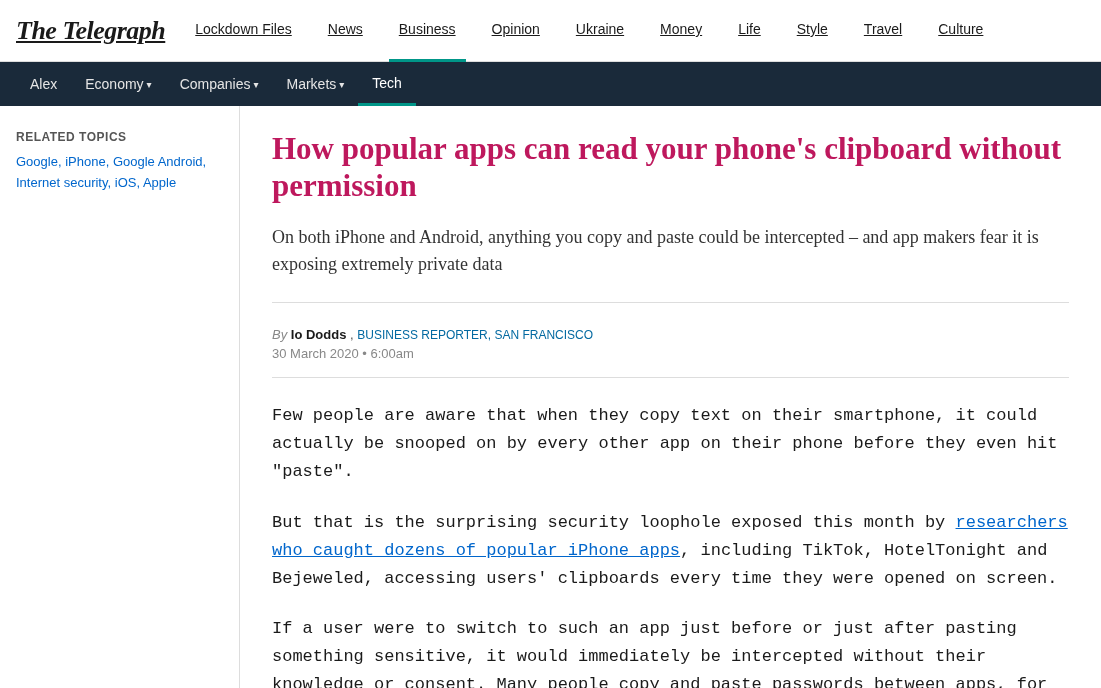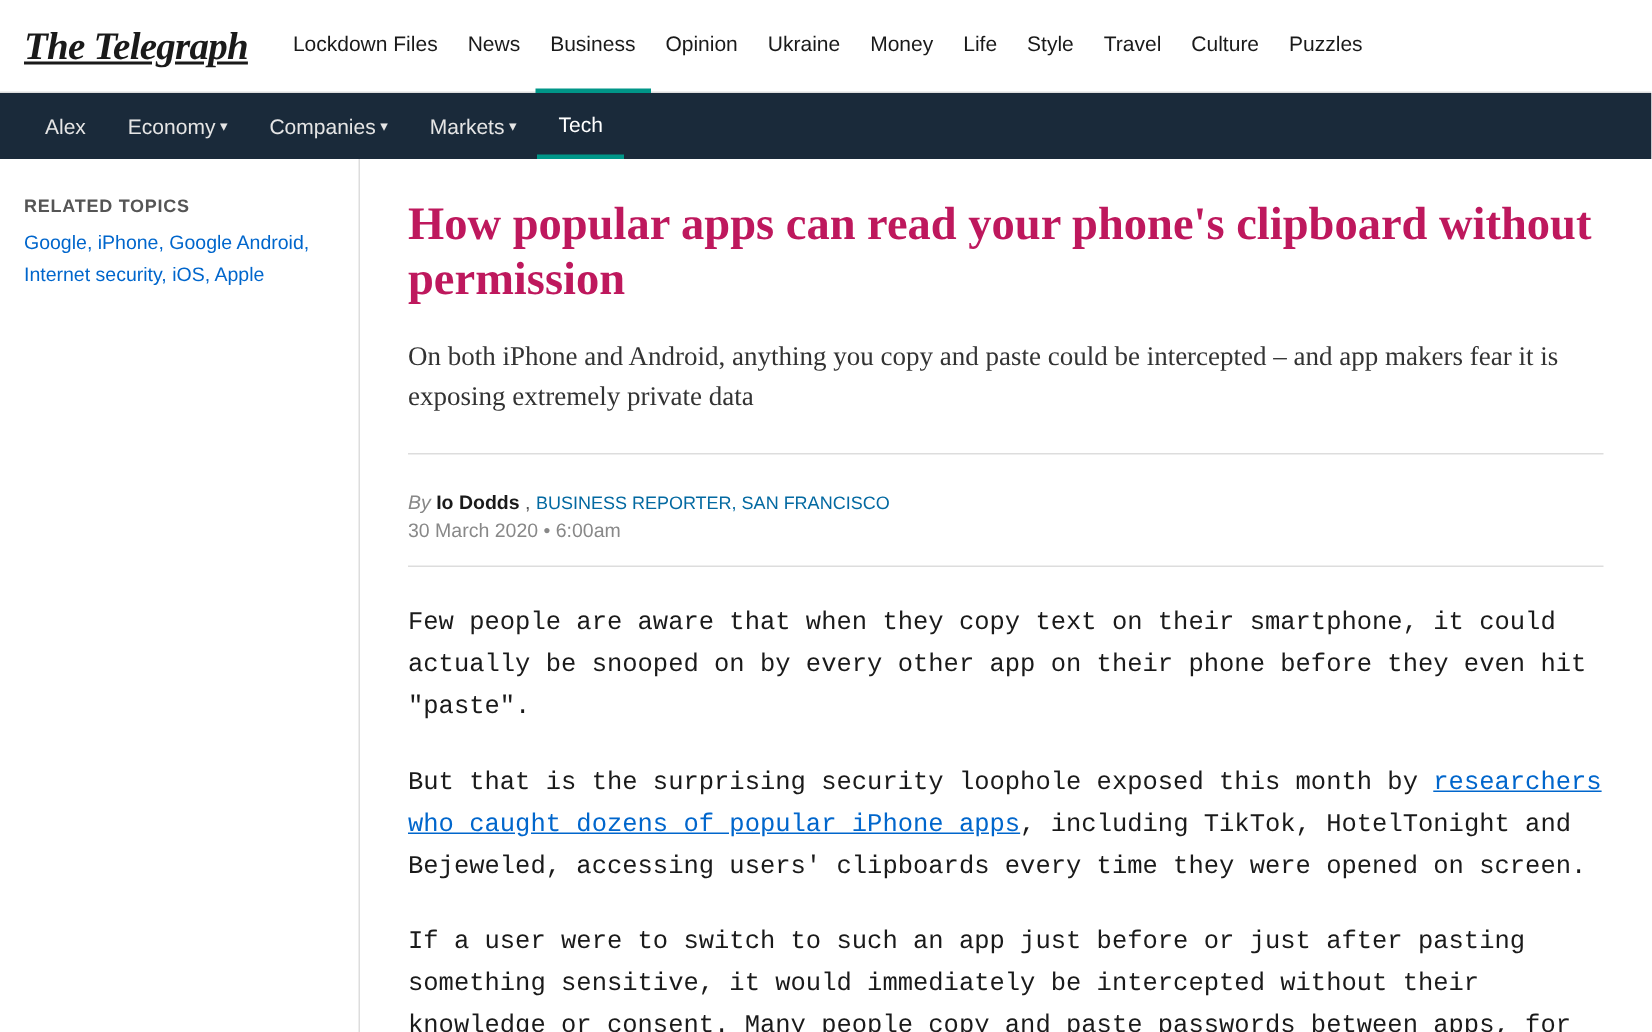--- a/index.html
+++ b/index.html
@@ -11,23 +11,24 @@
       align-items: center;
       padding: 0 16px;
       border-bottom: 1px solid #ddd;
       height: 62px;
       background: #fff;
     }
     .main-nav {
       display: flex;
       align-items: center;
       list-style: none;
-      gap: 0;
+      gap: 16px;
       flex-wrap: nowrap;
       overflow: hidden;
+      text-decoration: underline;
     }
     .main-nav li a {
       text-decoration: none;
       color: #1a1a1a;
       font-family: Arial, sans-serif;
       font-size: 14px;
       padding: 0 10px;
       height: 62px;
       display: flex;
       align-items: center;
@@ -207,23 +208,20 @@
         <a href="#">Life</a>
       </li>
       <li>
         <a href="#">Style</a>
       </li>
       <li>
         <a href="#">Travel</a>
       </li>
       <li>
         <a href="#">Culture</a>
-      </li>
-      <li>
-        <a href="#">Puzzles</a>
       </li>
     </ul>
 </nav>
 
 <nav class="sub-nav">
   <ul id="sub-nav-list">
   <li>
         <a href="#">Alex</a>
       </li>
       <li>

